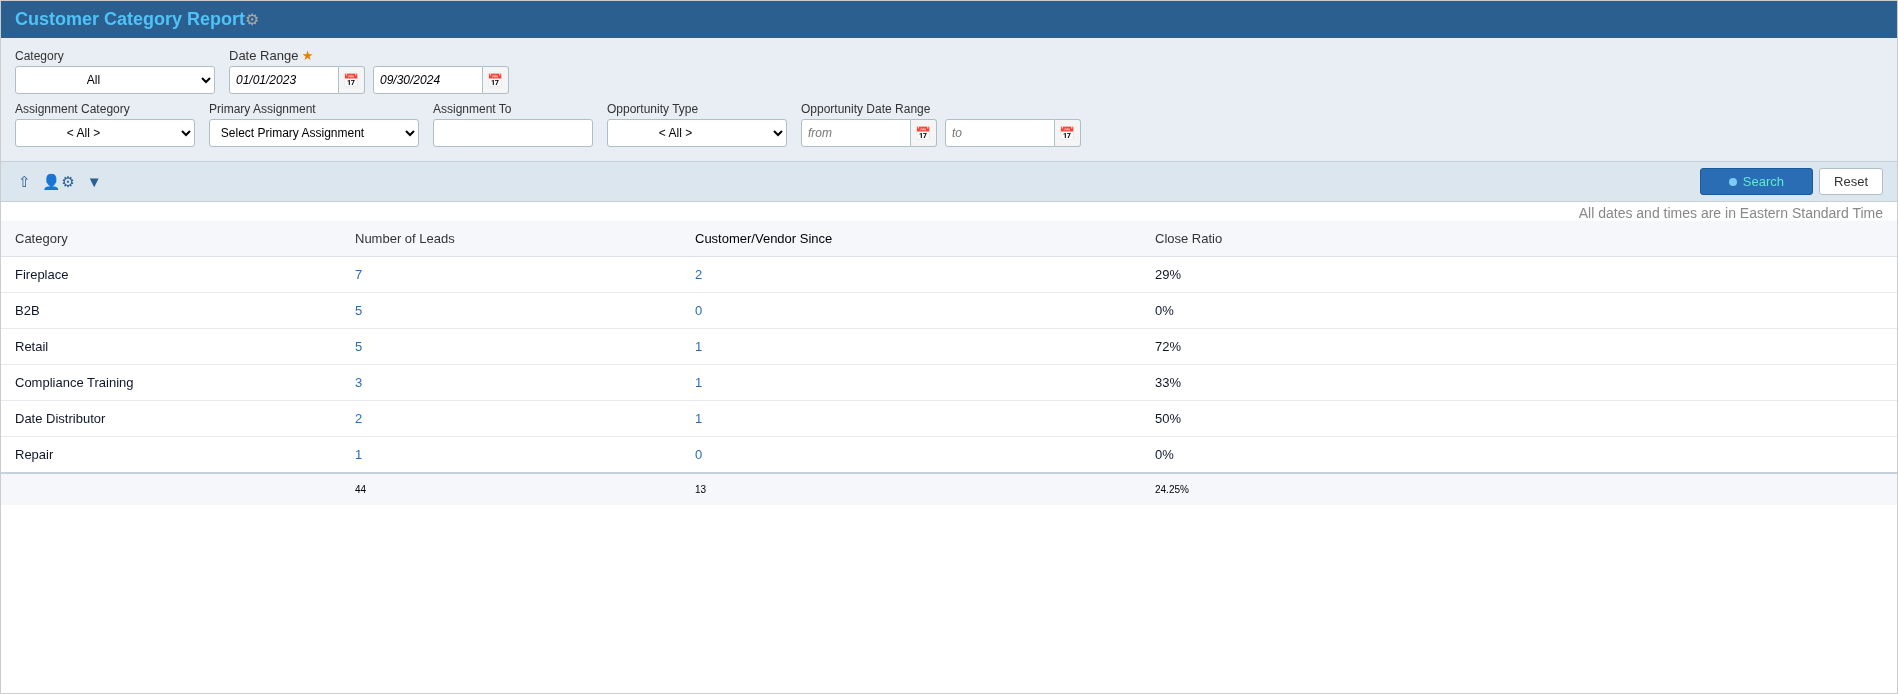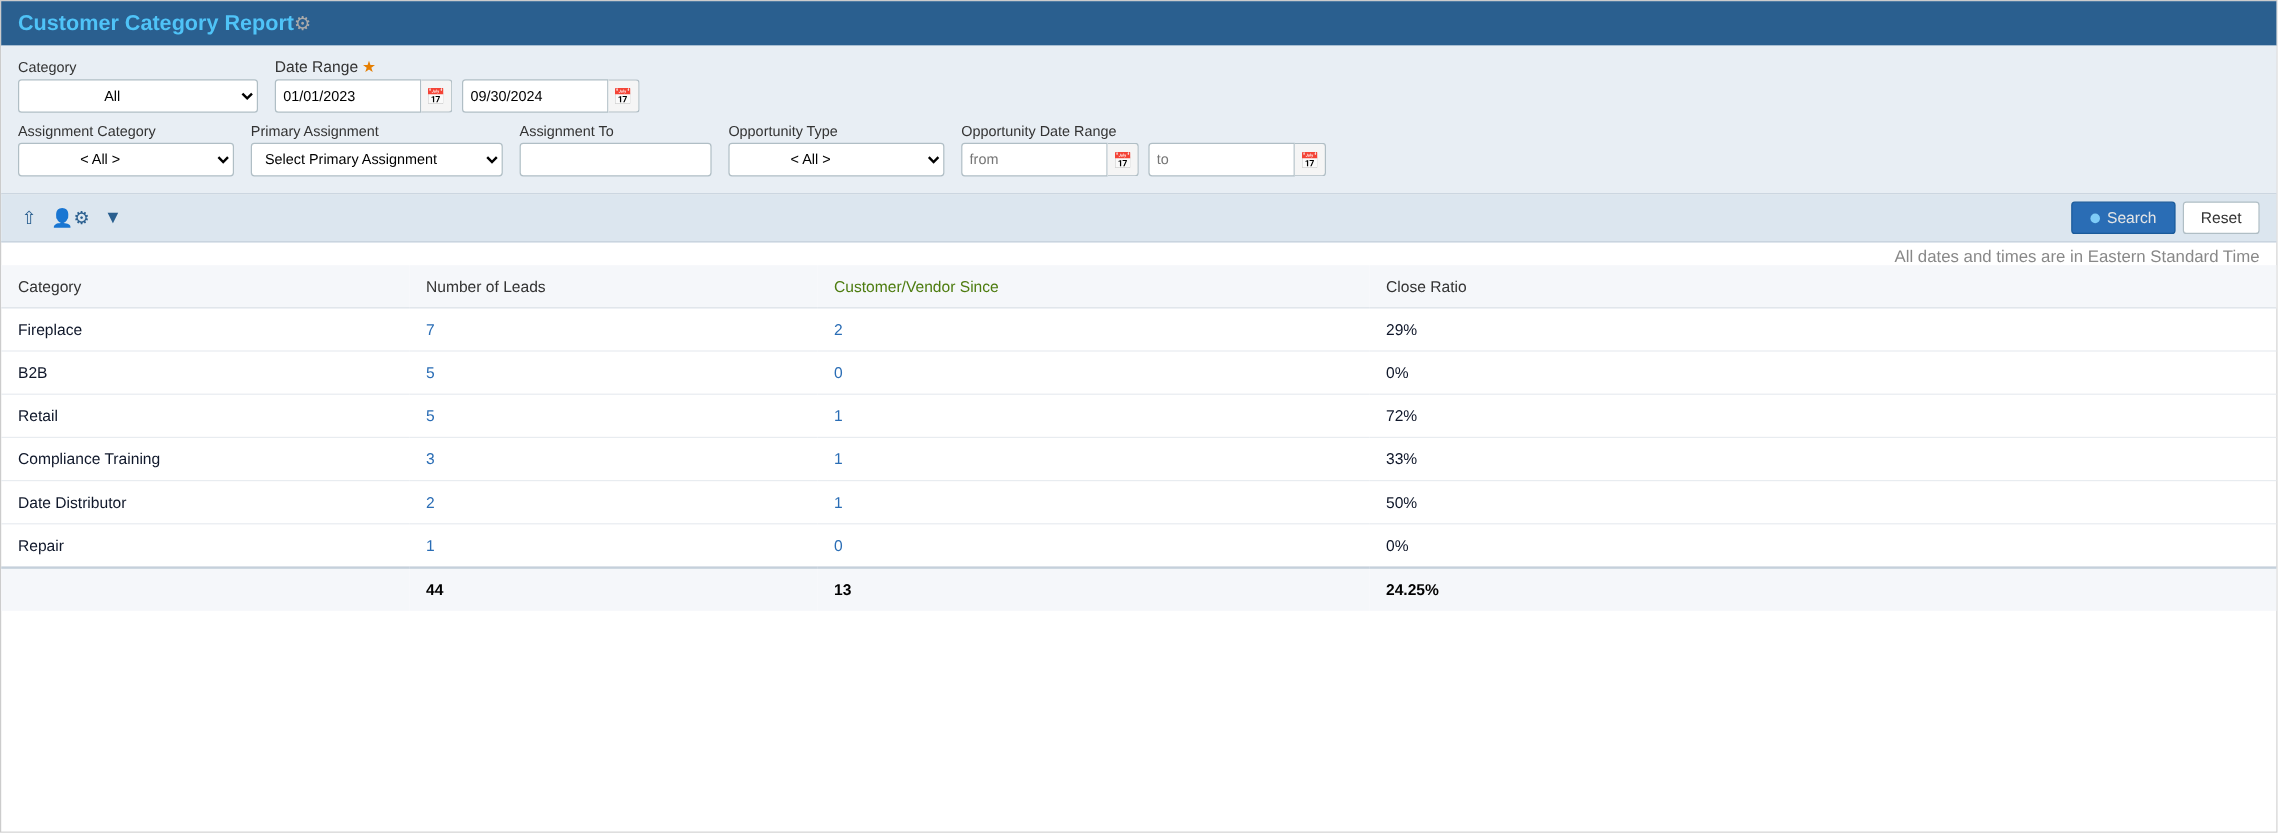--- a/index.html
+++ b/index.html
@@ -33,21 +33,21 @@
       border-radius: 3px;
       padding: 4px 6px;
       background: #fff;
       font-size: 12px;
       height: 28px;
       outline: none;
     }
     select { padding-right: 37px; text-align: center; }
 
     .date-input-wrap { display: flex; align-items: center; gap: 0; }
-    .date-input-wrap input { border-radius: 3px 0 0 3px; width: 122px; }
+    .date-input-wrap input { border-radius: 3px 0 0 3px; width: 110px; font-style: italic; }
     .cal-btn {
       border: 1px solid #b0bec5;
       border-left: none;
       background: #f5f5f5;
       height: 28px;
       width: 26px;
       display: flex; align-items: center; justify-content: center;
       cursor: pointer;
       border-radius: 0 3px 3px 0;
       color: #555;
@@ -81,24 +81,24 @@
       border: none;
       cursor: pointer;
       color: #2a5f8f;
       font-size: 15px;
       display: flex; align-items: center; justify-content: center;
       padding: 3px;
     }
 
     .btn-search {
       background: #2a6db5;
-      color: #e5e5e5;
+      color: #5eead4;
       border: 1px solid #1a5a9a;
       border-radius: 3px;
-      padding: 5px 15px;
+      padding: 5px 28px;
       cursor: pointer;
       font-size: 13px;
       display: flex; align-items: center; gap: 6px;
     }
     .btn-search-dot { width: 8px; height: 8px; border-radius: 50%; background: #7ecbf7; display: inline-block; }
 
     .btn-reset {
       background: #fff;
       color: #333;
       border: 1px solid #b0bec5;
@@ -119,21 +119,21 @@
       text-align: left;
       font-weight: normal;
       color: #333;
       border-bottom: 1px solid #dde2e8;
       font-size: 13px;
     }
     tbody tr { border-bottom: 1px solid #e8ecf0; }
     tbody td { padding: 10px 14px; color: #0f172a; font-size: 13px; }
     .link-cell { color: #2a6db5; cursor: pointer; }
     tfoot tr { background: #f5f7fa; border-top: 2px solid #c5d0db; }
-    tfoot td { padding: 10px 14px; font-weight: bold; font-size: 13px; }
+    tfoot td { padding: 10px 14px; font-weight: normal; font-size: 10px; }
 
     .col-category { width: 340px; }
     .col-leads { width: 340px; }
     .col-since { width: 460px; }
     .col-ratio { width: auto; }
   </style>
 </head>
 <body>
 
 <div class="app-container">
@@ -241,21 +241,21 @@
   </div>
 
   <div class="timezone-note">All dates and times are in Eastern Standard Time</div>
 
   <div class="table-area">
     <table>
       <thead>
         <tr>
           <th class="col-category">Category</th>
           <th class="col-leads">Number of Leads</th>
-          <th class="col-since" style="color:#4d7c0f;">Customer/Vendor Since</th>
+          <th class="col-since" style="color:#000000;">Customer/Vendor Since</th>
           <th class="col-ratio">Close Ratio</th>
         </tr>
       </thead>
       <tbody id="table-body">
       <tr>
       <td class="col-category">Fireplace</td>
       <td class="col-leads link-cell">7</td>
       <td class="col-since link-cell">2</td>
       <td class="col-ratio">29%</td>
     </tr>

